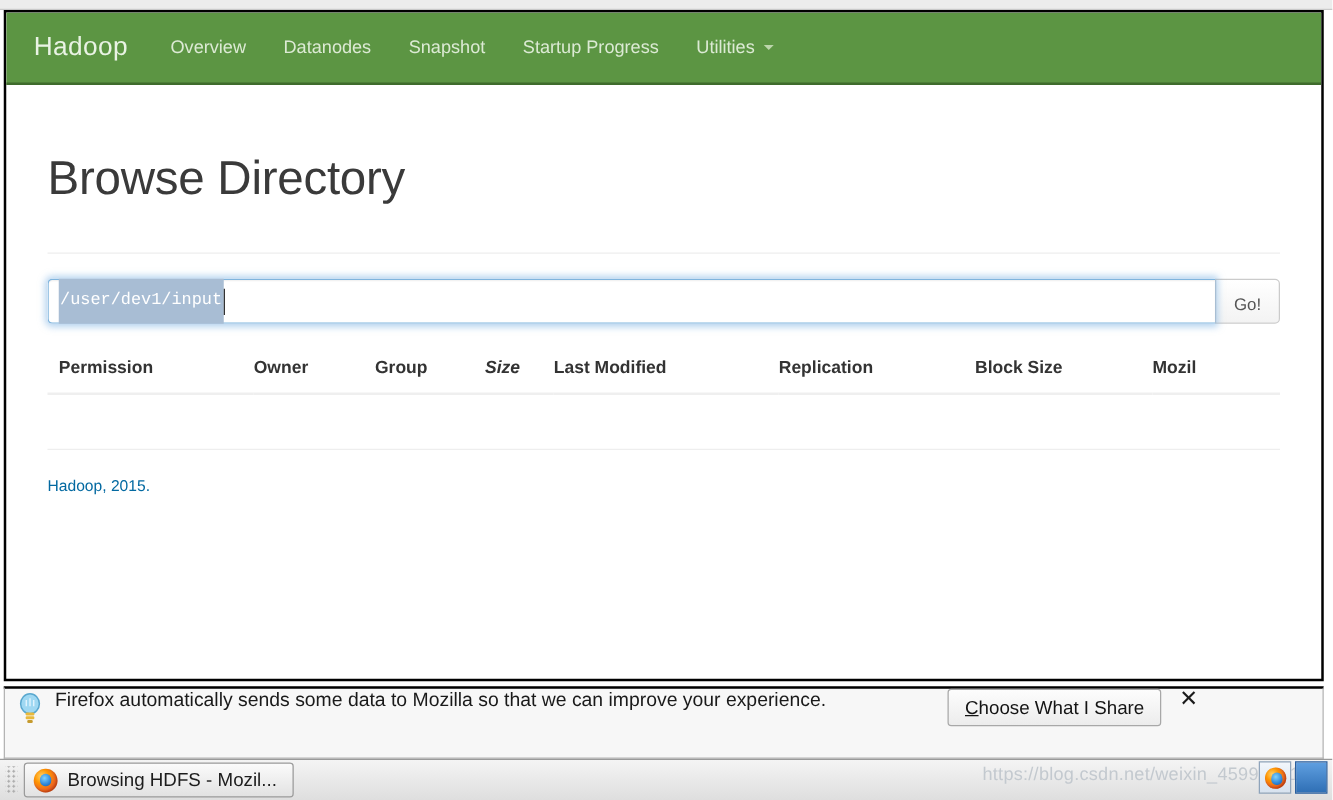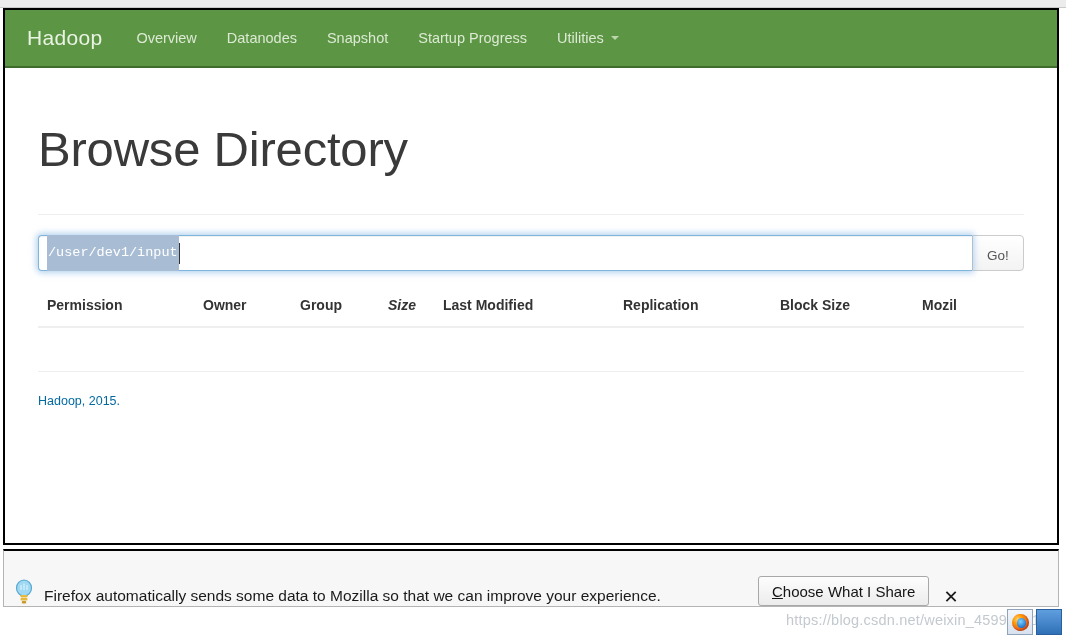--- a/index.html
+++ b/index.html
@@ -88,21 +88,21 @@
     border-top: 4px solid #bcd6ab;
     vertical-align: middle;
   }
 
   
   #page {
     padding: 0 33px;
     position: relative;
   }
   #page-title {
-    font-size: 49px;
+    font-size: 38px;
     font-weight: normal;
     color: #3a3a3a;
     margin: 55px 0 0 0;
     letter-spacing: -0.2px;
     line-height: 1.1;
   }
   .hr-top {
     height: 1px;
     background: #eeeeee;
     margin: 37px 0 0 0;
@@ -215,21 +215,21 @@
     position: absolute;
     left: 3px;
     top: 549px;
     width: 1056px;
     height: 58px;
     box-sizing: border-box;
     background: #f7f7f7;
     border: 1px solid #b4b4b4;
     border-top: 2px solid #000000;
     display: flex;
-    align-items: flex-end;
+    align-items: flex-start;
     padding: 0 10px 0 9px;
   }
   #bulb-icon {
     width: 22px;
     height: 30px;
     flex: 0 0 22px;
     margin-right: 9px;
     position: relative;
   }
   #notification-text {
@@ -442,20 +442,27 @@
       </svg>
     </div>
 
     <div id="notification-text">Firefox automatically sends some data to Mozilla so that we can improve your experience.</div>
 
     <button id="choose-share-button"><span class="akey">C</span><span>hoose What I Share</span></button>
 
     <div id="notif-close">✕</div>
   </div>
 
+  <div id="taskbar">
+    <div id="task-grip"></div>
+    <div id="task-button">
+      <span class="ff-logo"></span>
+      <span id="task-label">Browsing HDFS - Mozil...</span>
+    </div>
+  </div>
 
   <div id="watermark">https://blog.csdn.net/weixin_45992021</div>
 
   <div id="tray">
     <div class="tray-icon">
       <span class="ff-logo" style="width:17px;height:17px;flex:0 0 17px;"></span>
     </div>
     <div class="tray-icon blue"></div>
   </div>
 

